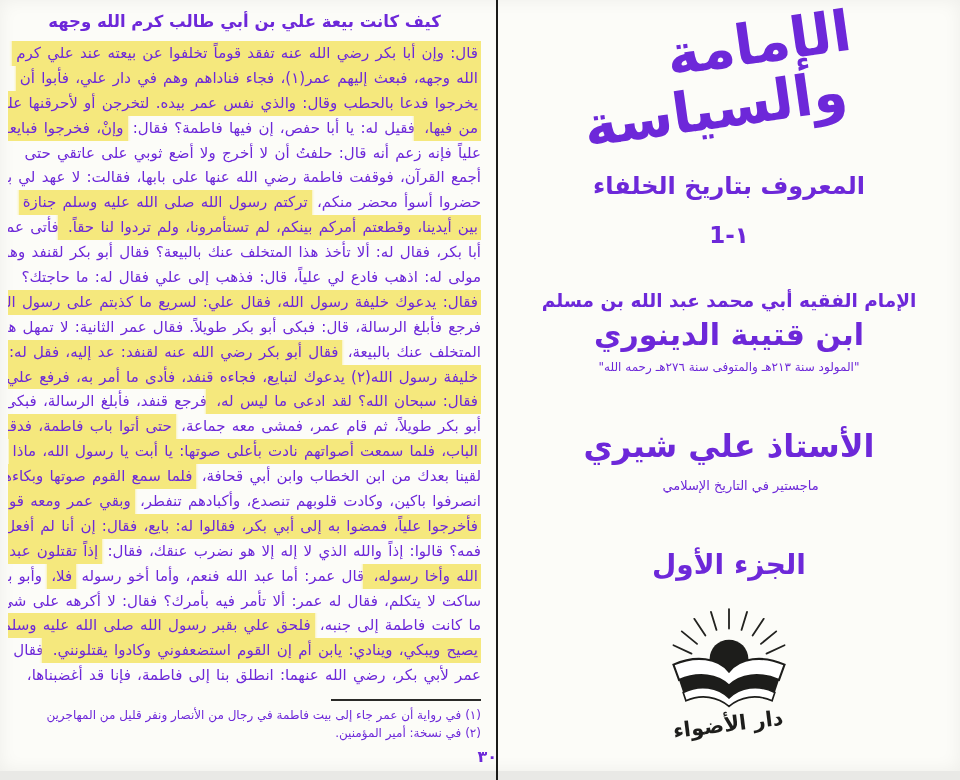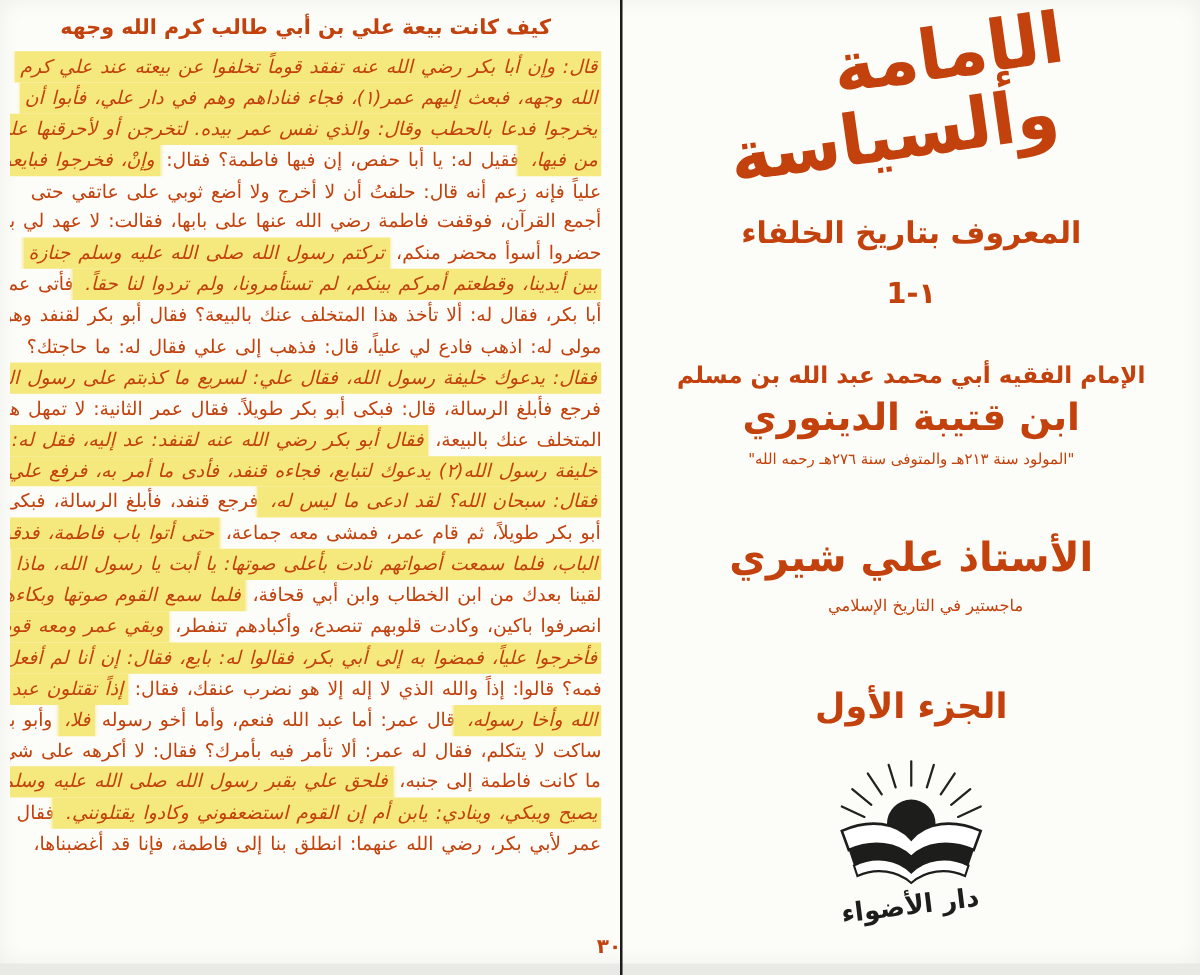--- a/index.html
+++ b/index.html
@@ -2,21 +2,21 @@
 <html lang="ar"><head>
 <meta charset="utf-8">
 <style>
   html,body{margin:0;padding:0;}
   body{
     width:960px;height:780px;background:#e9e9e6;
     font-family:"DejaVu Sans",sans-serif;overflow:hidden;
   }
   #scan{
     position:relative;width:960px;height:771px;background:#fcfcf8;
-    color:#c2410c;box-shadow:inset 0 0 18px rgba(0,0,0,.06);
+    color:#6d28d9;box-shadow:inset 0 0 18px rgba(0,0,0,.06);
   }
   
   .gutter{position:absolute;left:496px;top:0;width:2px;height:780px;background:#1b1b19;}
 
   
   .left-page{
     position:absolute;left:0;top:0;width:497px;height:780px;
     direction:rtl;box-sizing:border-box;padding:10px 16px 0 8px;
   }
   .chapter-header{
@@ -24,21 +24,20 @@
     margin-bottom:7px;letter-spacing:.2px;
   }
   .body-text{position:relative;}
   .tline{
     height:24.9px;line-height:24.9px;font-size:15px;white-space:nowrap;
     overflow:hidden;word-spacing:1.5px;
   }
   .hl{
     background:#f5e87d;border-radius:8px;padding:14px 4px;margin:0 -1px;
     box-shadow:0 0 3px #f5e87d;
-    font-style:italic;
   }
   .footnote-block{position:absolute;top:699px;right:16px;left:8px;direction:rtl;}
   .fn-rule{width:150px;border-top:2px solid #2a2a28;margin:0 0 6px auto;margin-right:0;margin-left:auto;}
   .fn-line{font-size:12px;line-height:17.5px;white-space:nowrap;overflow:hidden;}
   .page-number{
     position:absolute;top:747px;left:0;width:497px;text-align:right;
     font-size:16px;font-weight:bold;letter-spacing:1px;
   }
 
   
@@ -92,20 +91,27 @@
         <div class="tline"><span>انصرفوا باكين، وكادت قلوبهم تنصدع، وأكبادهم تنفطر، </span><span class="hl">وبقي عمر ومعه قوم،</span></div>
         <div class="tline"><span class="hl">فأخرجوا علياً، فمضوا به إلى أبي بكر، فقالوا له: بايع، فقال: إن أنا لم أفعل</span></div>
         <div class="tline"><span>فمه؟ قالوا: إذاً والله الذي لا إله إلا هو نضرب عنقك، فقال: </span><span class="hl">إذاً تقتلون عبد</span></div>
         <div class="tline"><span class="hl">الله وأخا رسوله، </span><span>قال عمر: أما عبد الله فنعم، وأما أخو رسوله </span><span class="hl">فلا،</span><span> وأبو بكر</span></div>
         <div class="tline"><span>ساكت لا يتكلم، فقال له عمر: ألا تأمر فيه بأمرك؟ فقال: لا أكرهه على شيء</span></div>
         <div class="tline"><span>ما كانت فاطمة إلى جنبه، </span><span class="hl">فلحق علي بقبر رسول الله صلى الله عليه وسلم</span></div>
         <div class="tline"><span class="hl">يصيح ويبكي، وينادي: يابن أم إن القوم استضعفوني وكادوا يقتلونني. </span><span>فقال</span></div>
         <div class="tline"><span>عمر لأبي بكر، رضي الله عنهما: انطلق بنا إلى فاطمة، فإنا قد أغضبناها،</span></div>
       </div>
 
+    <div class="footnote-block">
+      <div class="fn-rule"></div>
+      <div id="footnotes">
+          <div class="fn-line">(١) في رواية أن عمر جاء إلى بيت فاطمة في رجال من الأنصار ونفر قليل من المهاجرين</div>
+          <div class="fn-line">(٢) في نسخة: أمير المؤمنين.</div>
+        </div>
+    </div>
 
     <div class="page-number">٣٠</div>
   </div>
 
   <div class="gutter"></div>
 
   <div class="right-page">
     <div class="rp-center title-block">
       <span class="title-l1">الإمامة</span>
       <span class="title-l2">والسياسة</span>

